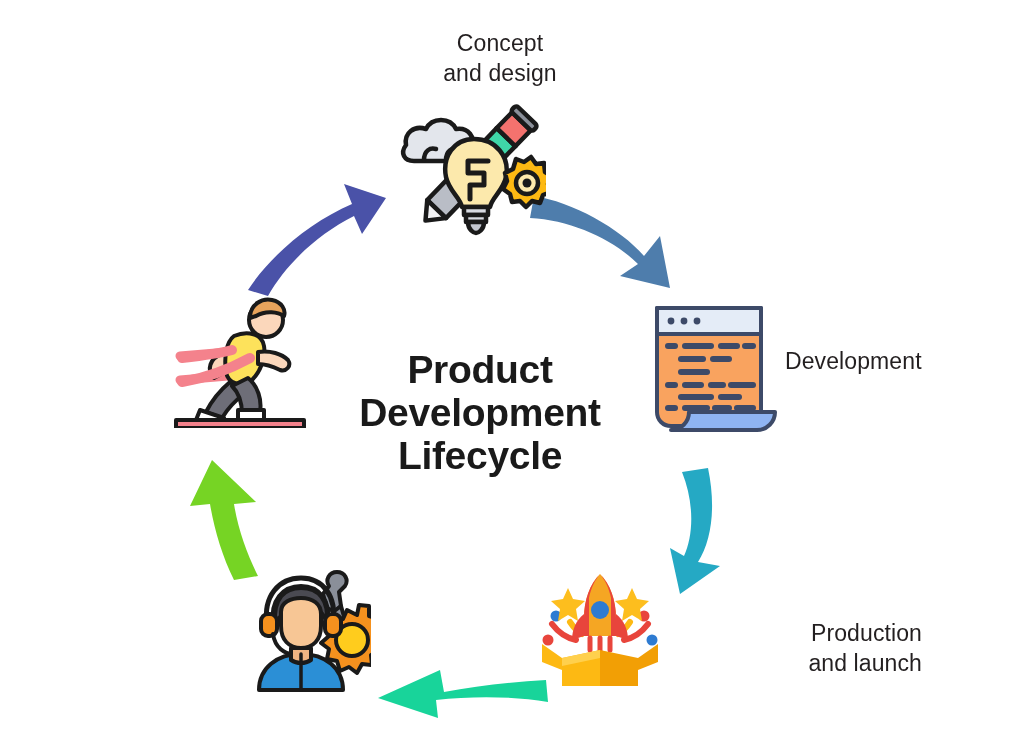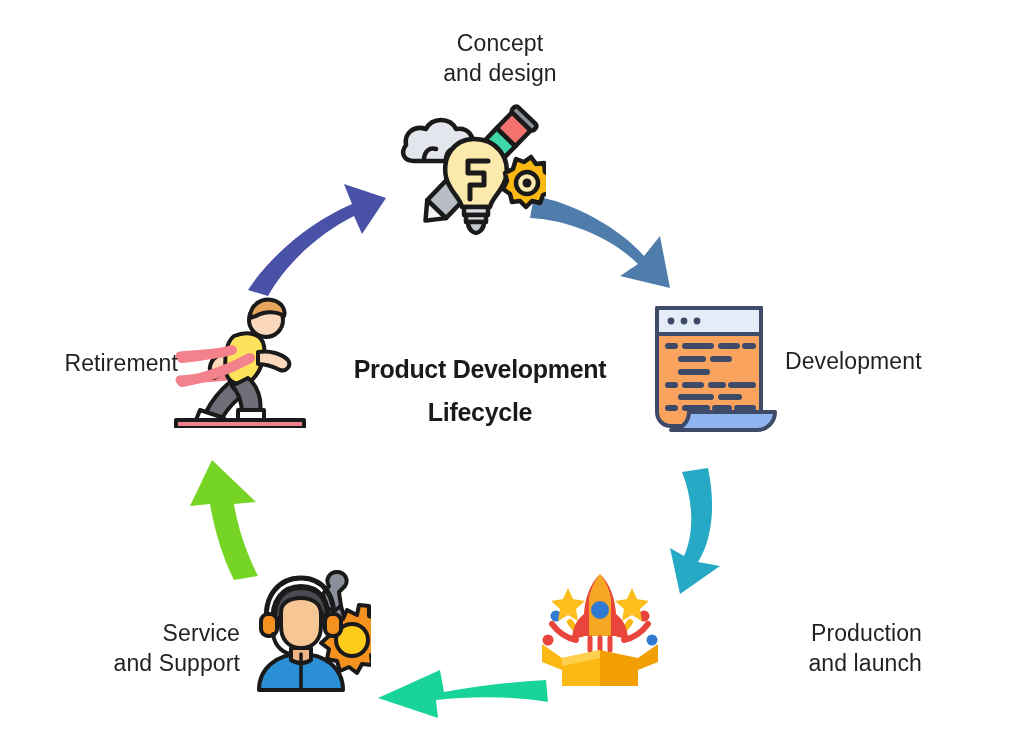--- a/index.html
+++ b/index.html
@@ -29,21 +29,21 @@
   }
   .center-title {
     position: absolute;
     left: 330px;
     top: 348px;
     width: 300px;
     text-align: center;
     color: #1a1a1a;
     font-family: "Liberation Sans", sans-serif;
     font-weight: bold;
-    font-size: 25px;
+    font-size: 39px;
     line-height: 43px;
     letter-spacing: -0.3px;
   }
   .node-icon {
     position: absolute;
   }
   .arrow {
     position: absolute;
   }
   .lbl-concept     { left: 370px; top: 28px;  width: 260px; }
@@ -268,22 +268,19 @@
   </svg>
 
   <div class="label lbl-development">Development</div>
 
   <div class="label lbl-concept">Concept
 and design</div>
 
   <div class="label lbl-production">Production
 and launch</div>
 
-  <div class="label lbl-service">Service
-and Support</div>
-
-  <div class="label lbl-retirement">Retirement</div>
+
 
   <div class="center-title">Product
 Development
 Lifecycle</div>
 
 </div>
 
 </body></html>

